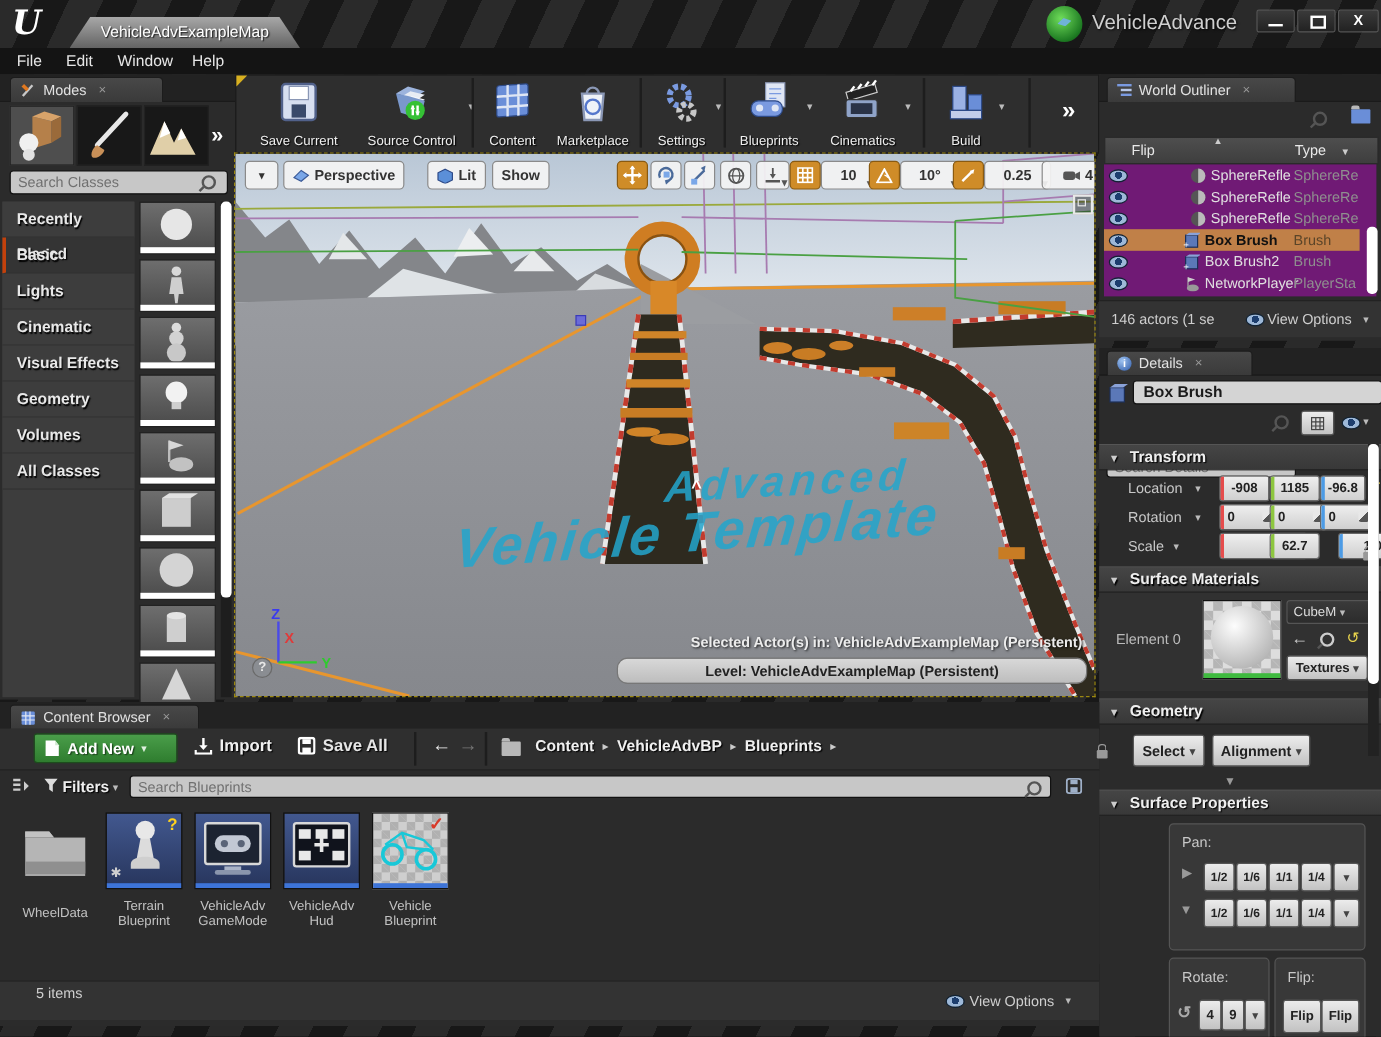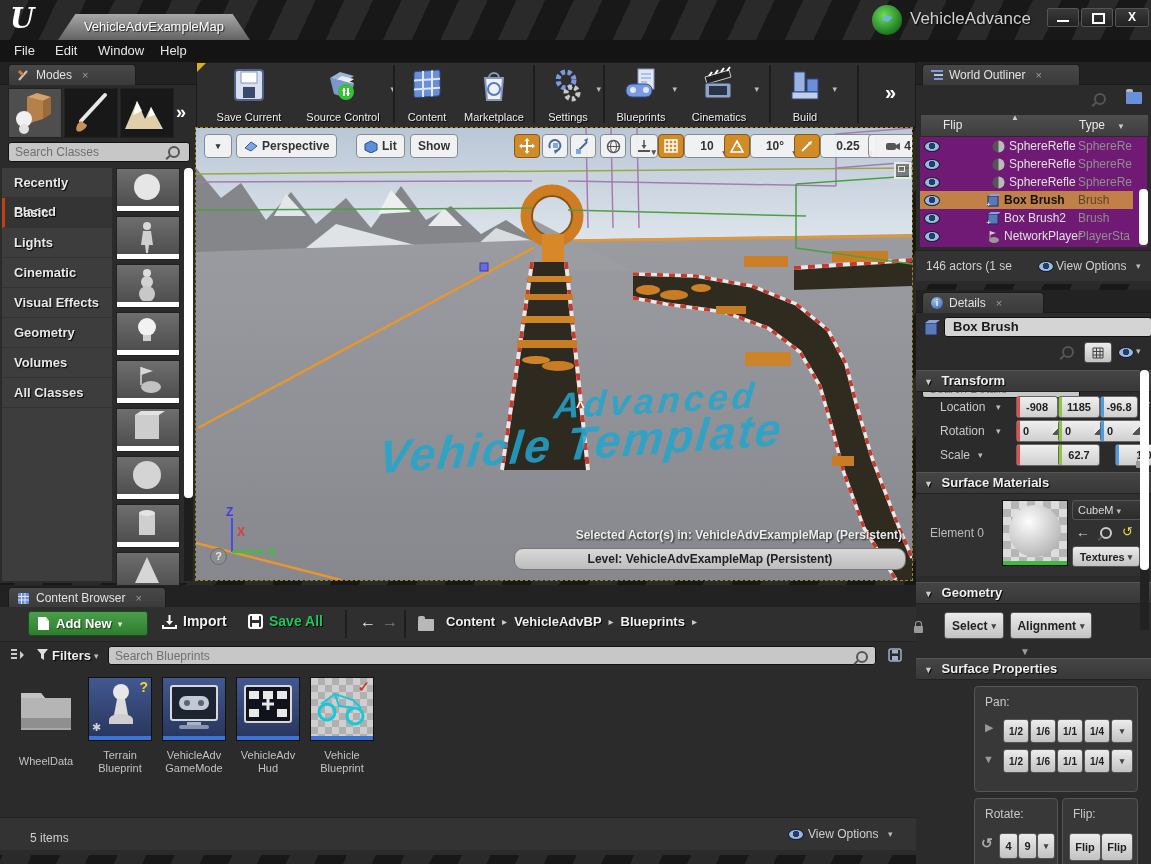--- a/index.html
+++ b/index.html
@@ -743,21 +743,21 @@
             <path d="M1 11v3h13v-3" fill="none" stroke="#fff" stroke-width="2"></path>
           </svg>
         <span style="font-size:14px;font-weight:bold;color:#f0f0f0;text-shadow:1px 1px 1px #000;">Import</span>
         </div>
       <div class="abs" style="left:248px;top:6px;display:flex;align-items:center;gap:6px;">
         <svg width="15" height="15">
             <rect x="1" y="1" width="13" height="13" rx="2" fill="none" stroke="#fff" stroke-width="2"></rect>
             <rect x="4" y="2" width="7" height="4" fill="#fff"></rect>
             <rect x="4" y="9" width="7" height="5" fill="#fff"></rect>
           </svg>
-        <span style="font-size:14px;font-weight:bold;color:#22c55e;text-shadow:1px 1px 1px #000;">Save All</span>
+        <span style="font-size:14px;font-weight:bold;color:#e5e5e5;text-shadow:1px 1px 1px #000;">Save All</span>
         </div>
       <div class="tsep" style="left:345px;top:3px;bottom:3px;"></div>
       <span class="abs" style="left:360px;top:6px;font-size:16px;font-weight:bold;color:#e8e8e8;">←</span>
       <span class="abs" style="left:382px;top:6px;font-size:16px;font-weight:bold;color:#777;">→</span>
       <div class="tsep" style="left:404px;top:3px;bottom:3px;"></div>
       <span class="fold abs" style="left:418px;top:10px;"></span>
       <div class="abs" style="left:446px;top:7px;display:flex;align-items:center;">
         <span class="crumb">Content</span>
         <span class="csep">▸</span>
         <span class="crumb">VehicleAdvBP</span>
@@ -849,20 +849,20 @@
             <path d="M10 26l14-10 18 6 8 8" fill="none" stroke="#18c8d8" stroke-width="2"></path>
             <path d="M24 16l4 12 16 2" fill="none" stroke="#18c8d8" stroke-width="2"></path>
           </svg>
         <span class="abs" style="right:3px;top:0;color:#d83a2a;font-size:15px;font-weight:bold;">✓</span>
         <span class="bar"></span>
       </div>
       <div class="cap">Vehicle Blueprint</div>
     </div>
 
     <div class="abs" style="left:0;top:232px;width:916px;height:32px;background:#333;border-top:1px solid #222;">
-      <span class="abs" style="left:30px;top:13px;font-size:12px;color:#cfcfcf;text-align:center;">5 items</span>
+      <span class="abs" style="left:30px;top:3px;font-size:12px;color:#cfcfcf;text-align:center;">5 items</span>
       <span class="eye abs" style="left:788px;top:11px;"></span>
       <span class="abs" style="left:808px;top:9px;font-size:12px;color:#cfcfcf;">View Options</span>
       <span class="dd abs" style="left:888px;top:11px;">▾</span>
     </div>
   </div>
 
 </div>
 
 </body></html>

